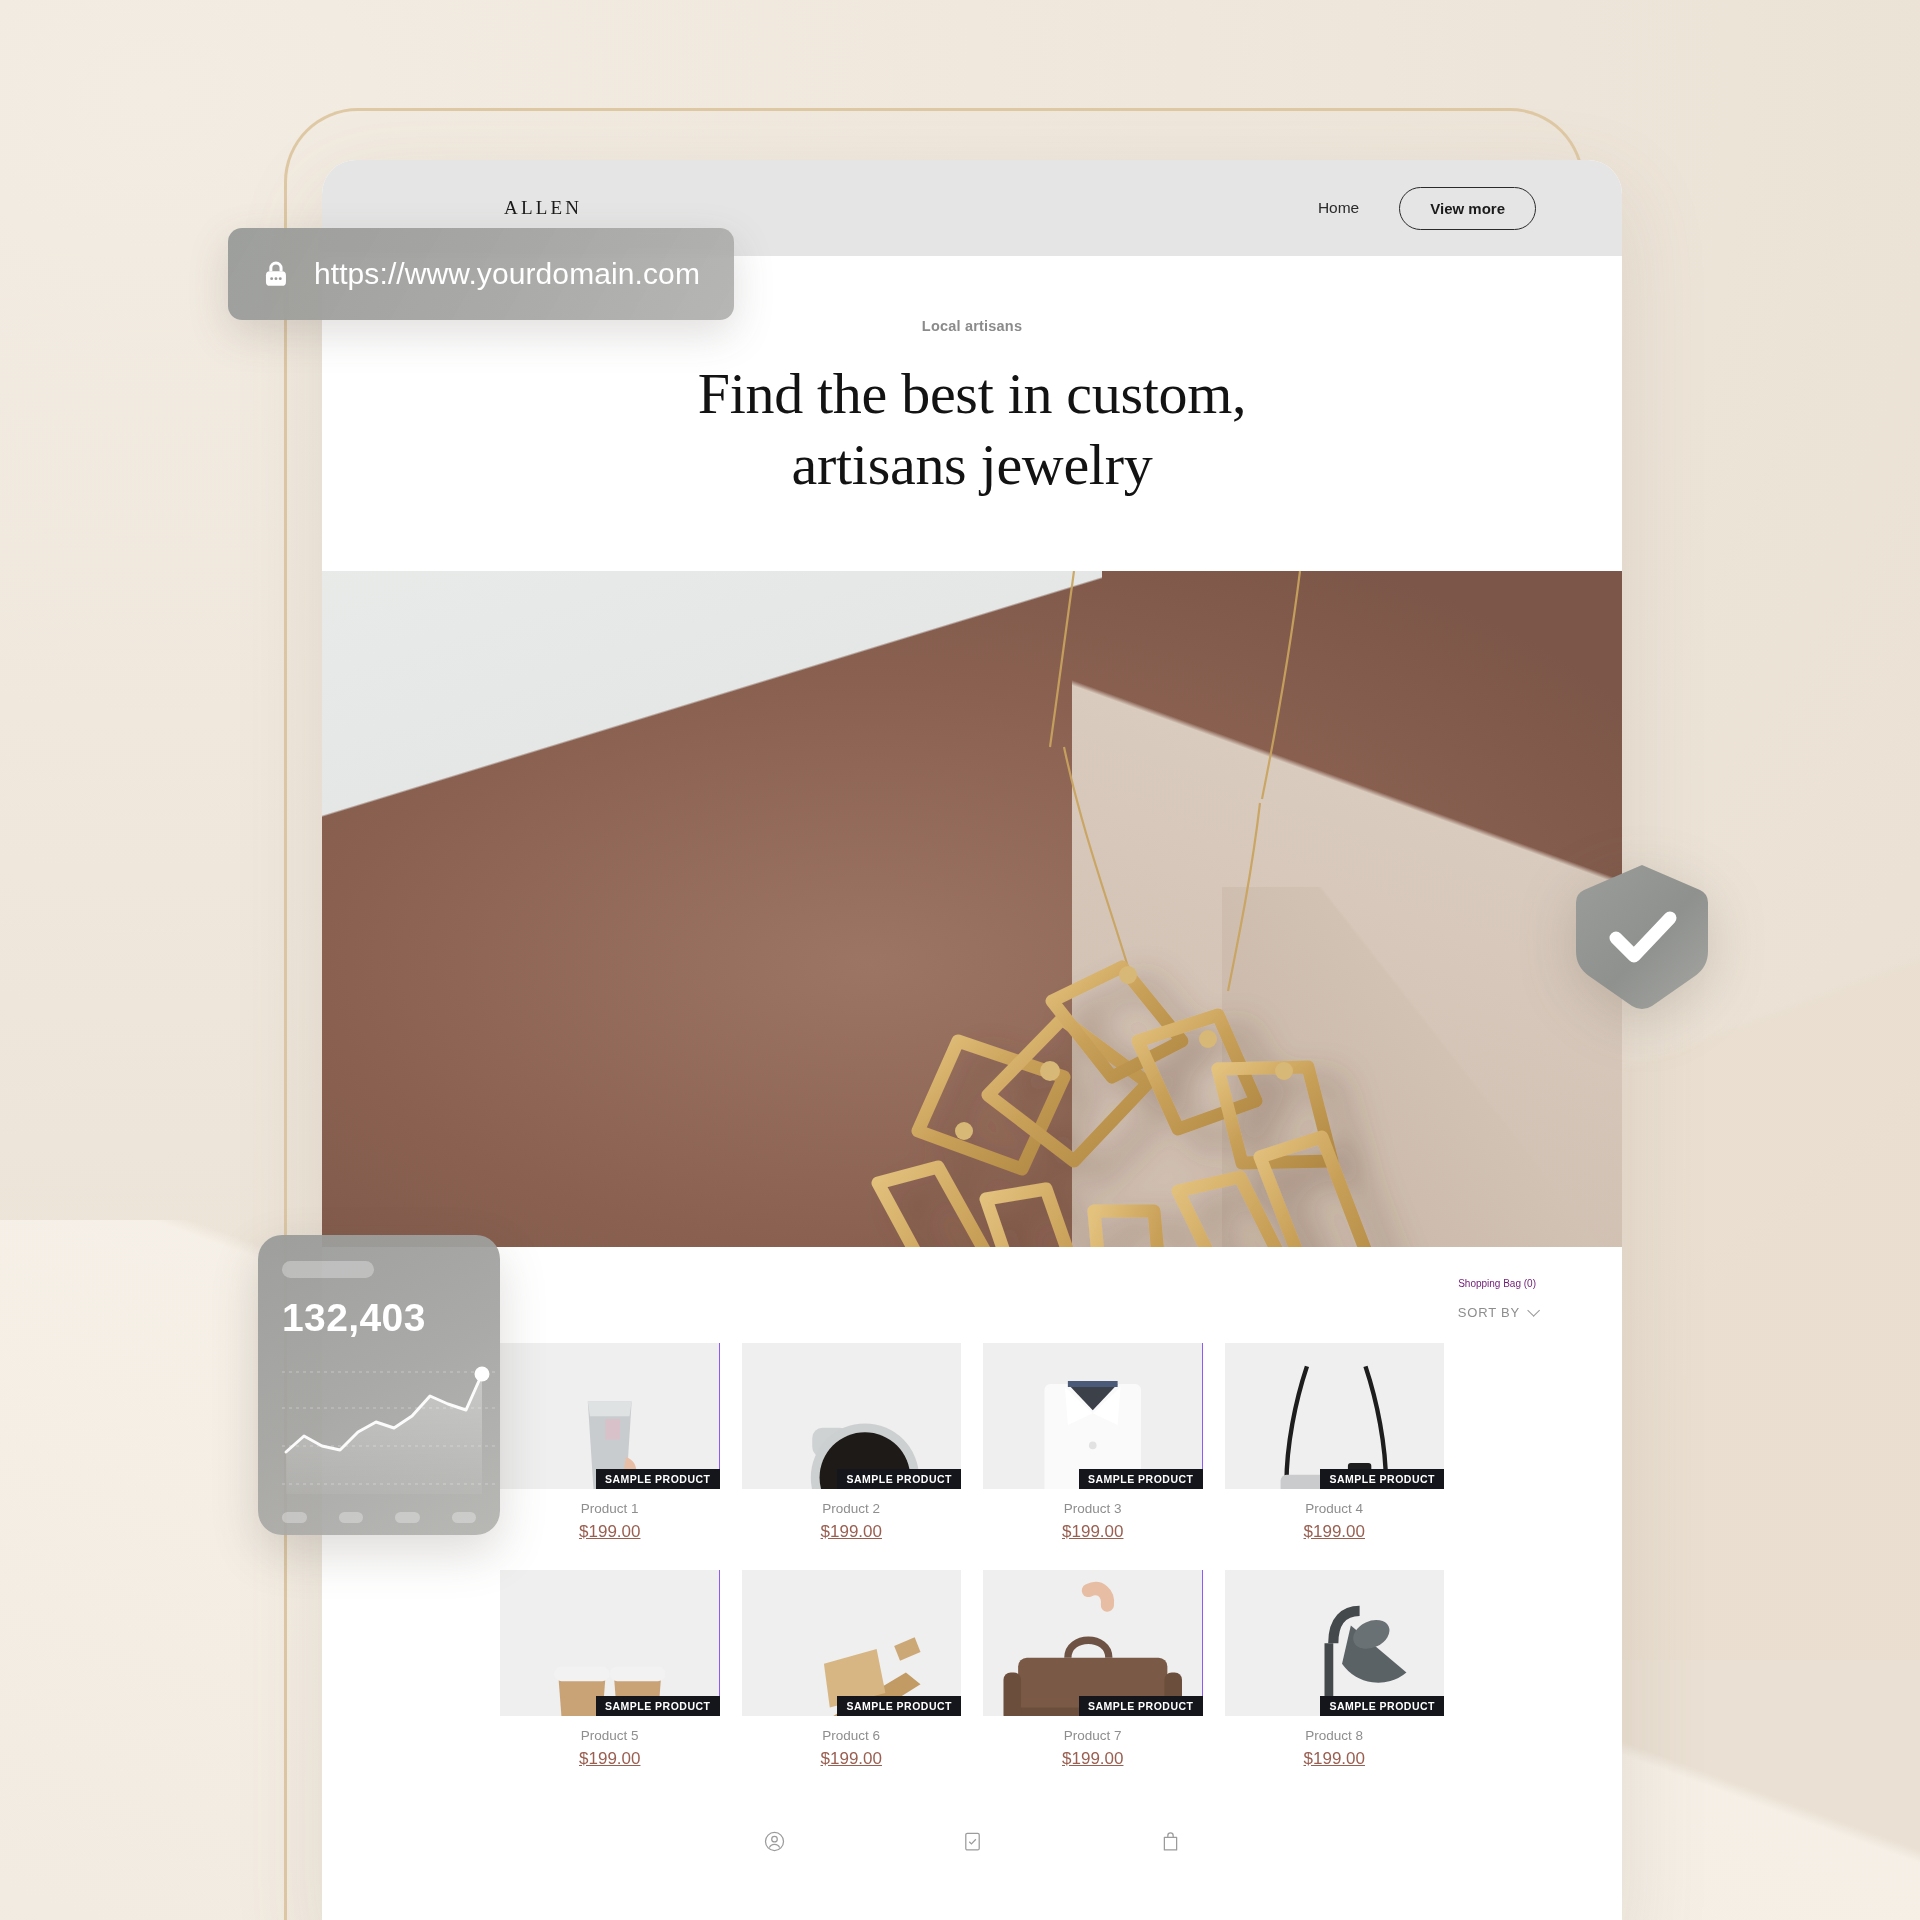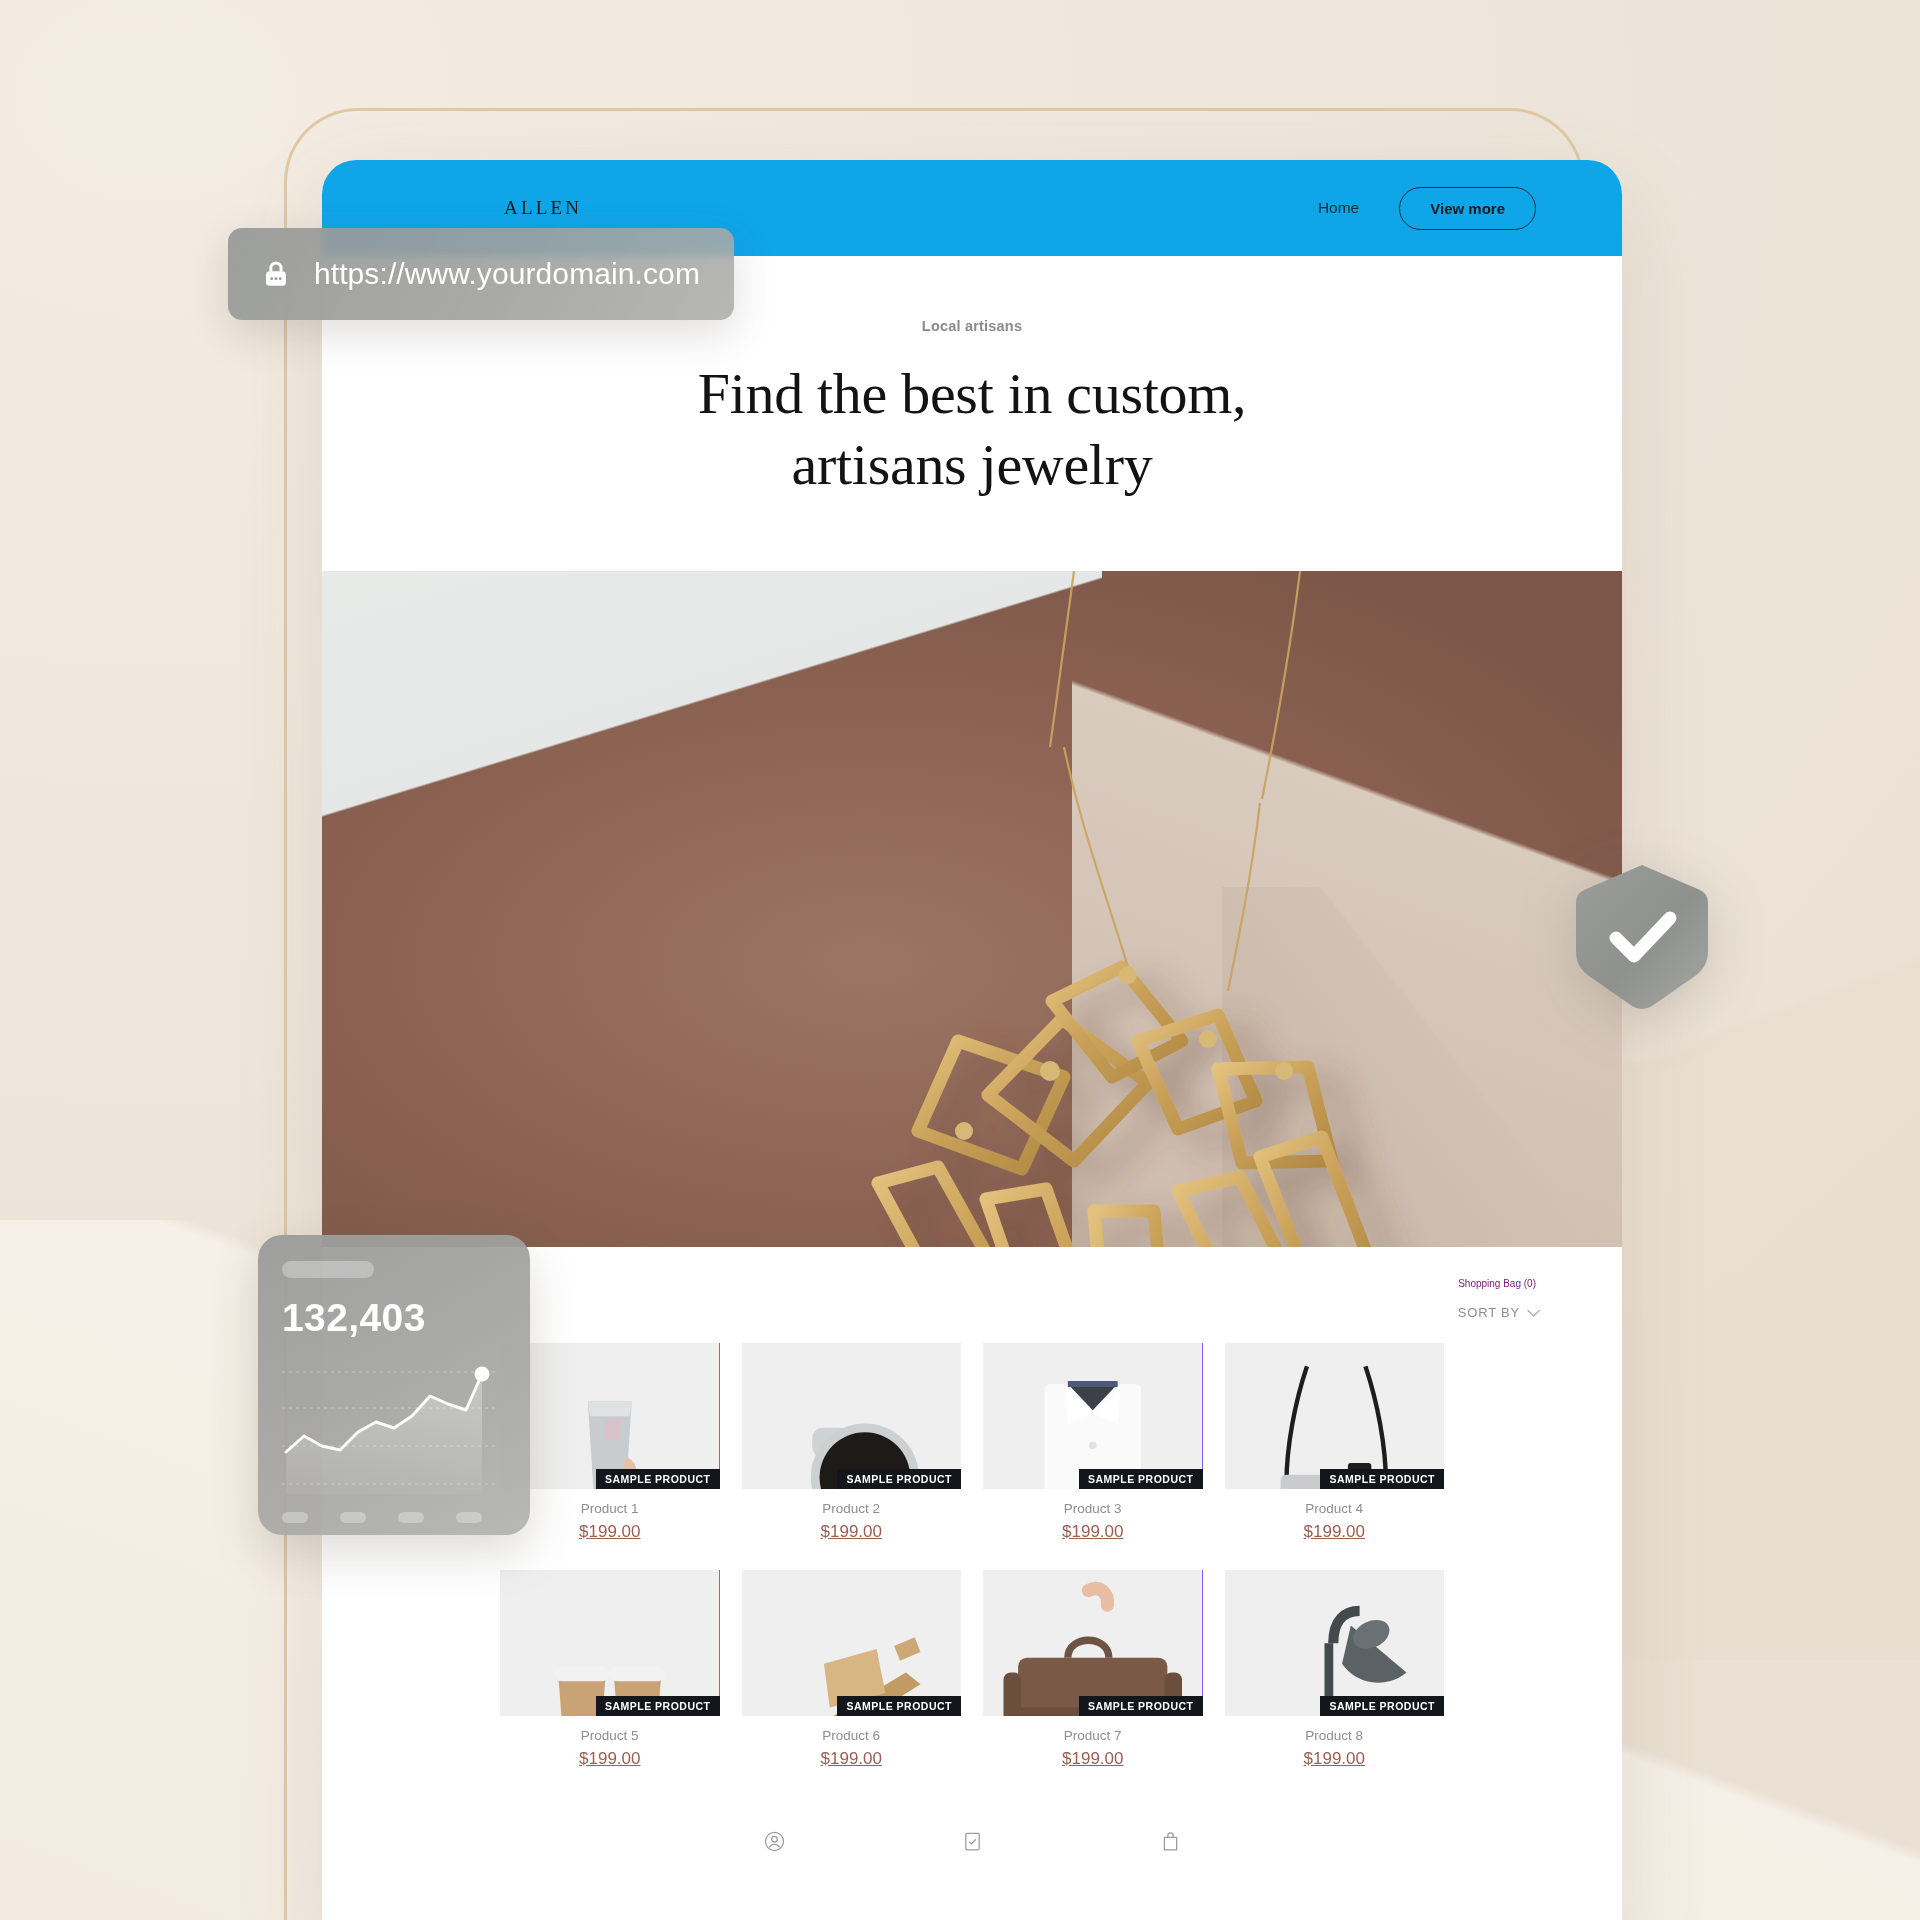--- a/index.html
+++ b/index.html
@@ -42,21 +42,21 @@
     border-radius:34px 34px 0 0;
     overflow:hidden;
     box-shadow:0 30px 90px rgba(120,100,80,.14);
   }
 
   
   .site-header {
     height:96px;
     display:flex; align-items:center;
     padding:0 86px;
-    background:#0ea5e9;
+    background:#e5e5e5;
   }
   .brand {
     font-family:"Liberation Serif", serif;
     font-size:19px;
     letter-spacing:3.2px;
     color:#1b1b1b;
     font-weight:400;
     margin-left:96px;
   }
   .nav-right {
@@ -203,21 +203,21 @@
     box-shadow:0 14px 40px rgba(90,80,70,.18);
   }
   .url-text {
     color:#ffffff; font-size:30px; letter-spacing:.1px;
   }
 
   
   .stat-card {
     position:absolute;
     left:258px; top:1235px;
-    width:272px; height:300px;
+    width:242px; height:300px;
     border-radius:24px;
     background:linear-gradient(150deg, rgba(154,156,154,.95) 0%, rgba(163,163,161,.93) 50%, rgba(176,176,173,.9) 100%);
     box-shadow:0 18px 48px rgba(90,80,70,.2);
     padding:26px 24px 22px;
     overflow:hidden;
   }
   .stat-ph {
     width:92px; height:17px; border-radius:9px;
     background:rgba(255,255,255,.3);
   }

